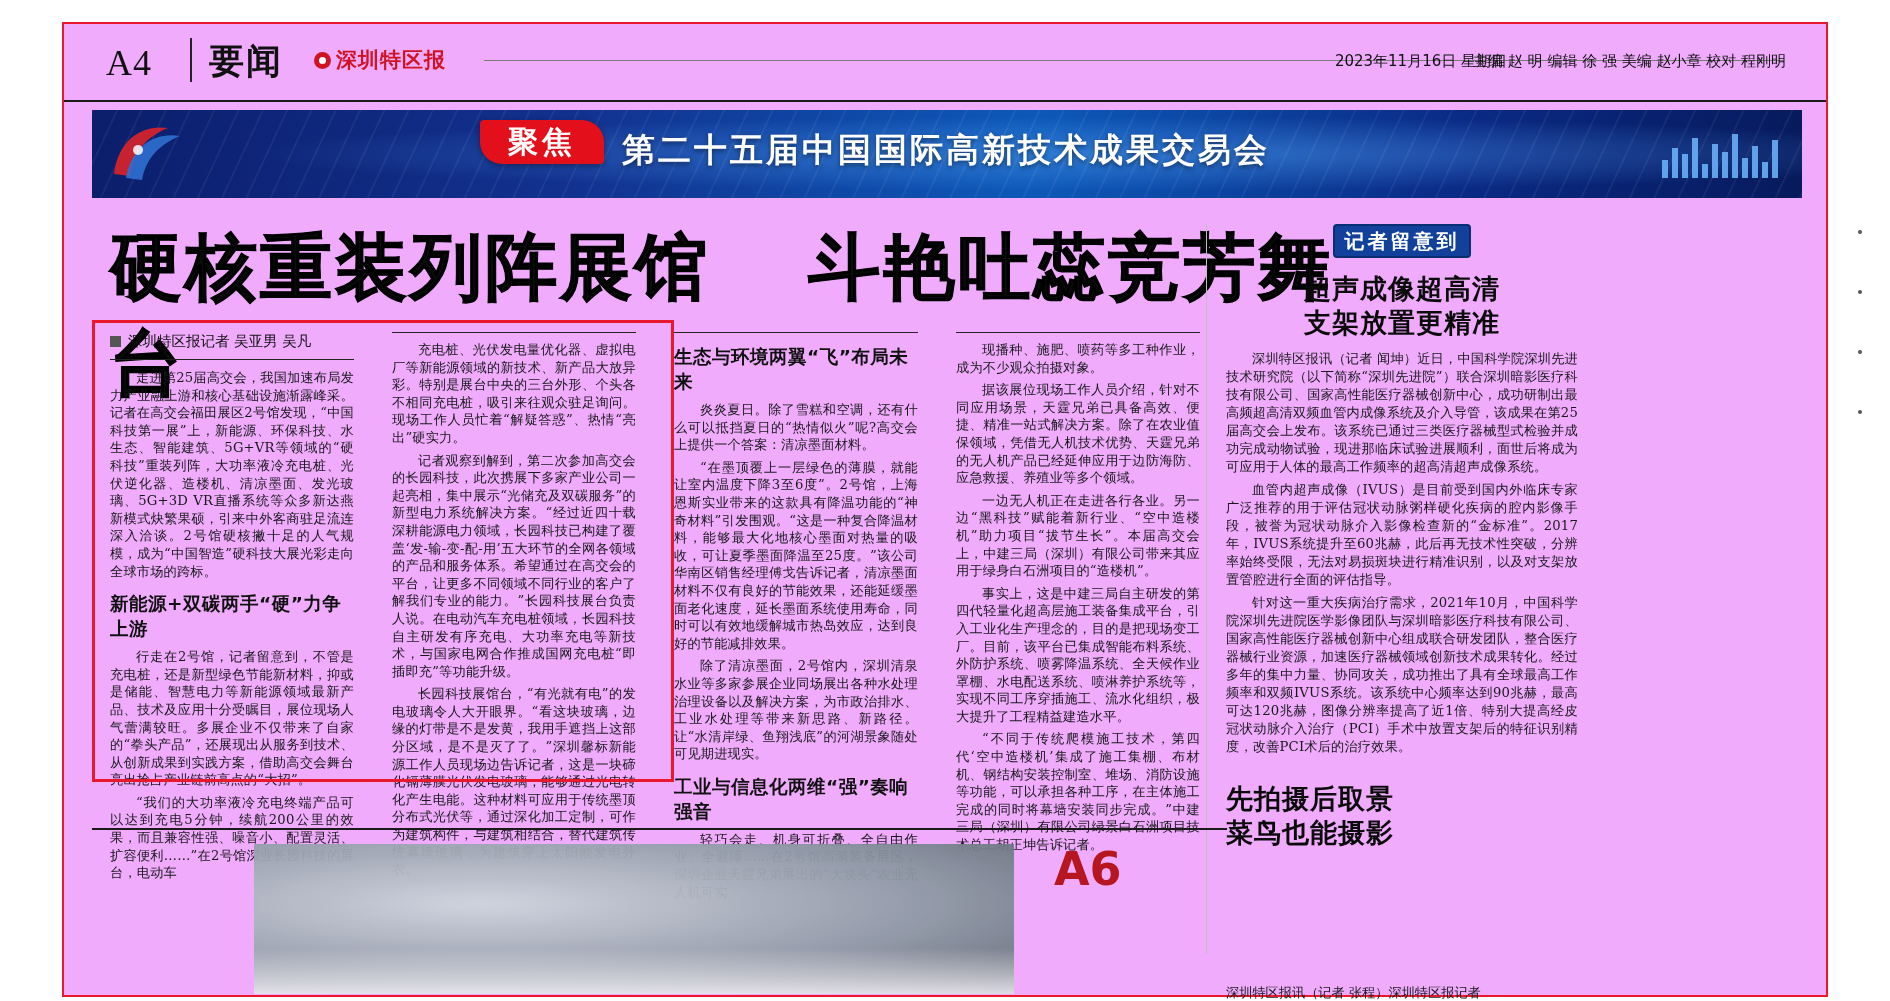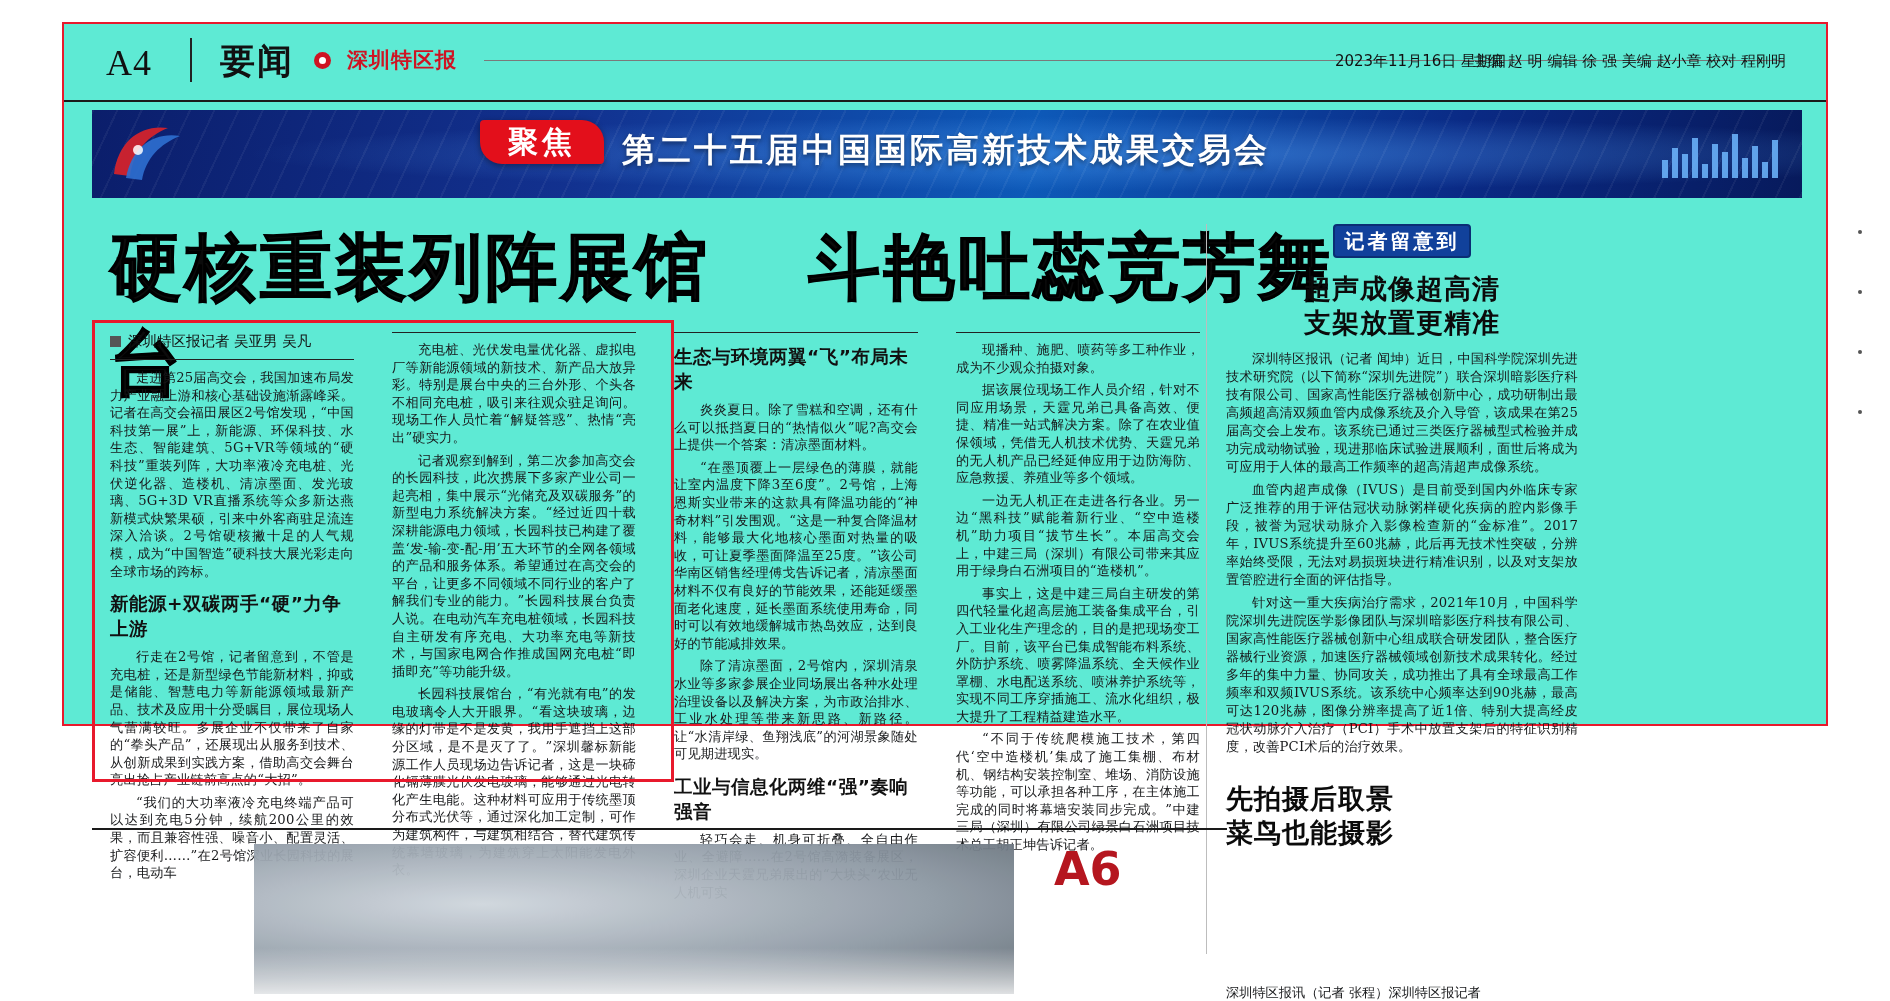--- a/index.html
+++ b/index.html
@@ -7,46 +7,46 @@
   body {
     width: 1890px; height: 1001px;
     background: #ffffff;
     font-family: "Liberation Serif", serif;
     overflow: hidden;
     position: relative;
   }
   
   .page-frame {
     position: absolute;
-    left: 62px; top: 22px; width: 1766px; height: 704px;
+    left: 62px; top: 22px; width: 1766px; height: 975px;
     border: 2px solid #e8192c;
-    background: #5eead4;
+    background: #f0abfc;
   }
   .masthead {
     position: absolute; left: 0; top: 0; width: 100%; height: 78px;
     border-bottom: 2px solid #1a1a1a;
   }
   .mast-pageno {
     position: absolute; left: 42px; top: 18px;
     font-family: "Liberation Serif", serif;
     font-size: 36px; color: #111; letter-spacing: 1px;
   }
   .mast-divider {
     position: absolute; left: 126px; top: 14px;
     width: 2px; height: 44px; background: #222;
   }
   .mast-section {
-    position: absolute; left: 156px; top: 14px;
+    position: absolute; left: 145px; top: 14px;
     font-family: "DejaVu Sans", sans-serif;
     font-size: 35px; font-weight: bold; color: #111;
     letter-spacing: 2px;
   }
   .mast-logo {
     position: absolute; left: 250px; top: 22px;
-    display: flex; align-items: center; gap: 16px;
+    display: flex; align-items: center; gap: 5px;
   }
   .mast-logo .reddot {
     width: 17px; height: 17px; border-radius: 50%;
     background: #cf1322; position: relative;
   }
   .mast-logo .reddot::after {
     content: ""; position: absolute; left: 5px; top: 5px;
     width: 7px; height: 7px; border-radius: 50%; background: #fff;
   }
   .mast-logo .logotext {

